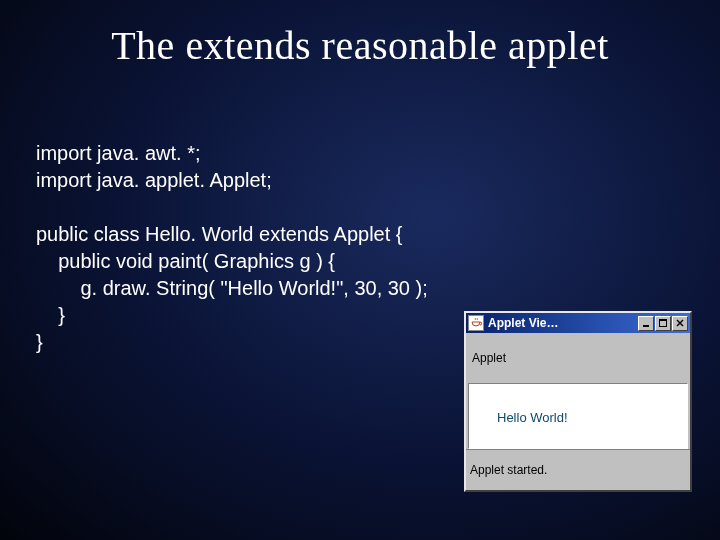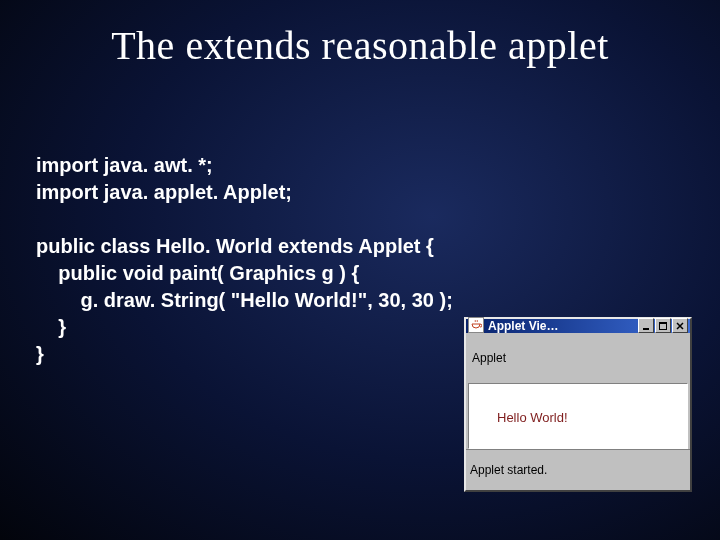--- a/index.html
+++ b/index.html
@@ -14,44 +14,43 @@
     font-family: "Times New Roman", Times, serif;
     font-size: 40px;
     font-weight: normal;
     text-align: center;
     padding-top: 22px;
     letter-spacing: 0.5px;
   }
   .code-block {
     position: absolute;
     left: 36px;
-    top: 152px;
+    top: 140px;
     font-size: 20px;
     line-height: 1.35;
     white-space: pre;
-    font-weight: bold;
   }
   .applet-window {
     position: absolute;
     right: 28px;
     bottom: 48px;
     width: 228px;
     background: #c0c0c0;
     border: 2px solid;
     border-color: #e8e8e8 #404040 #404040 #e8e8e8;
     font-family: "MS Sans Serif", Tahoma, sans-serif;
     font-size: 12px;
     color: #000;
   }
   .titlebar {
     display: flex;
-    align-items: flex-end;
+    align-items: center;
     background: linear-gradient(to right, #07216a, #3c6dd8);
     color: #fff;
-    height: 14px;
+    height: 20px;
     padding: 0 2px;
   }
   .titlebar-icon {
     width: 16px; height: 16px;
     background: #fff;
     display: flex; align-items: center; justify-content: center;
     margin-right: 4px;
     border: 1px solid #888;
   }
   .titlebar-icon svg { width: 12px; height: 12px; }
@@ -84,21 +83,21 @@
     border: 1px solid;
     border-color: #808080 #ffffff #ffffff #808080;
     position: relative;
   }
   .canvas-text {
     position: absolute;
     left: 28px;
     top: 26px;
     font-family: Arial, sans-serif;
     font-size: 13px;
-    color: #7f1d1d;
+    color: #0c4a6e;
   }
   .applet-status {
     padding: 13px 4px;
     font-size: 12px;
     background: #c0c0c0;
     border-top: 1px solid #808080;
   }
 </style>
 </head>
 <body>

